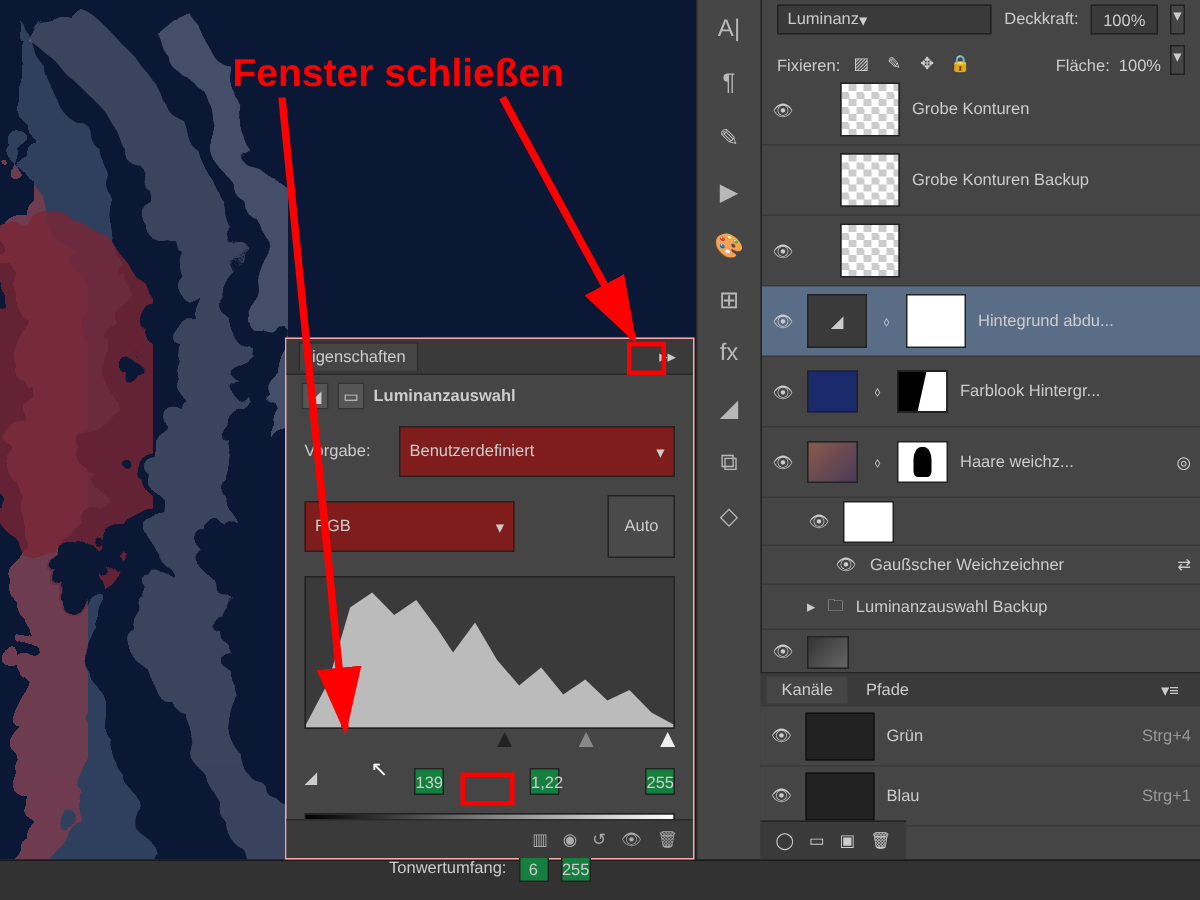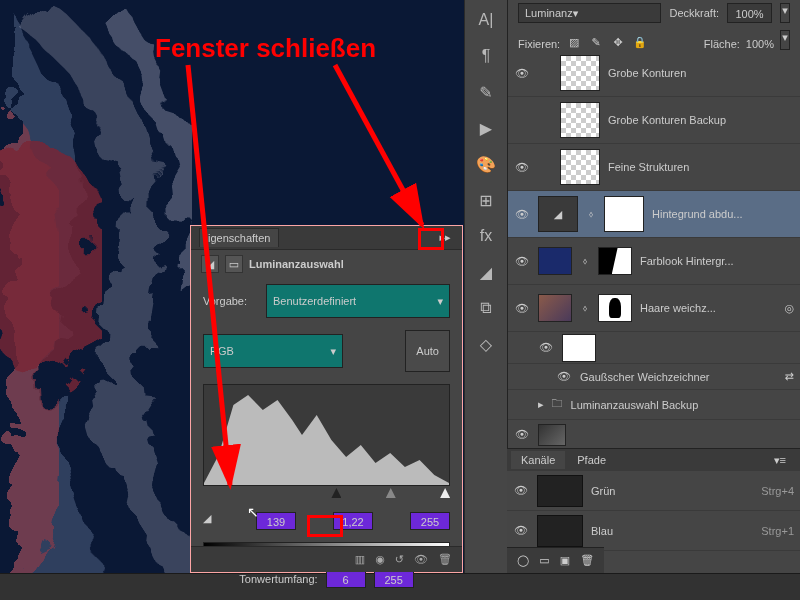--- a/index.html
+++ b/index.html
@@ -12,28 +12,28 @@
 .toolstrip{position:absolute;left:464px;top:0;width:43px;height:573px;background:#464646;border-left:1px solid #2a2a2a;}
 .toolstrip .t{width:36px;height:32px;margin:4px auto;display:flex;align-items:center;justify-content:center;color:#b8b8b8;font-size:16px;}
 .panel{position:absolute;left:190px;top:225px;width:273px;height:348px;background:#454545;border:1px solid #fca5a5;z-index:30;}
 .p-tab{height:24px;background:#3a3a3a;border-bottom:1px solid #2a2a2a;display:flex;align-items:center;padding:0 8px;justify-content:space-between;}
 .p-title{background:#454545;padding:3px 8px;border:1px solid #2a2a2a;border-bottom:none;}
 .p-collapse{width:18px;height:16px;display:flex;align-items:center;justify-content:center;}
 .p-sub{height:28px;display:flex;align-items:center;padding:0 10px;gap:6px;}
 .p-sub .icon{width:18px;height:18px;background:#555;border:1px solid #333;display:inline-flex;align-items:center;justify-content:center;}
 .p-row{padding:6px 12px;display:flex;align-items:center;gap:8px;}
 .p-label{width:55px;}
-.p-select{flex:1;background:#0f766e;border:1px solid #222;height:20px;padding:16px 6px;display:flex;align-items:center;justify-content:space-between;}
+.p-select{flex:1;background:#7f1d1d;border:1px solid #222;height:20px;padding:16px 6px;display:flex;align-items:center;justify-content:space-between;}
 .p-btn{background:#4a4a4a;border:1px solid #222;padding:20px 10px;height:20px;display:flex;align-items:center;}
 .hist{margin:6px 12px;height:102px;background:#3a3a3a;border:1px solid #222;position:relative;}
 .hist svg{width:100%;height:100%;}
 .sliders{position:relative;height:12px;margin:0 12px;}
 .sld{position:absolute;top:-4px;width:10px;height:10px;background:#888;clip-path:polygon(50% 0,100% 100%,0 100%);}
 .lvlrow{display:flex;justify-content:space-between;padding:4px 12px;margin-top:4px;}
-.lvlbox{width:40px;height:18px;background:#6d28d9;border:1px solid #222;text-align:center;line-height:18px;}
+.lvlbox{width:20px;height:18px;background:#15803d;border:1px solid #222;text-align:center;line-height:18px;}
 .grad{margin:8px 12px;height:14px;background:linear-gradient(90deg,#000,#fff);border:1px solid #222;position:relative;}
 .outrow{display:flex;align-items:center;justify-content:center;gap:8px;padding:6px 12px;}
 .p-foot{position:absolute;bottom:0;left:0;right:0;height:26px;background:#3a3a3a;border-top:1px solid #2a2a2a;display:flex;align-items:center;justify-content:flex-end;gap:10px;padding:0 10px;}
 .p-foot span{color:#aaa;cursor:pointer;}
 .layers{position:absolute;right:0;top:0;width:293px;height:448px;background:#454545;border-left:1px solid #222;}
 .l-top{height:26px;display:flex;align-items:center;gap:8px;padding:0 10px;}
 .l-top .sel{flex:1;background:#3a3a3a;border:1px solid #222;height:20px;padding:0 6px;display:flex;align-items:center;justify-content:flex-start;}
 .l-top .pct{width:45px;background:#3a3a3a;border:1px solid #222;height:20px;text-align:center;line-height:20px;}
 .l-lock{height:24px;display:flex;align-items:flex-end;padding:0 10px;gap:6px;font-size:10px;}
 .l-lock .ic{width:16px;height:16px;display:inline-flex;align-items:center;justify-content:center;}
@@ -209,21 +209,20 @@
     <div class="layer">
       <span class="eye"></span>
         <span style="width:14px"></span>
       <div class="thumb"></div>
       <span class="lname">Grobe Konturen Backup</span>
     </div>
     <div class="layer">
       <span class="eye">👁</span>
         <span style="width:14px"></span>
       <div class="thumb"></div>
-      <span class="lname">Feine Strukturen</span>
     </div>
     <div class="layer sel">
       <span class="eye">👁</span>
       <div class="thumb adj">◢</div>
       <span class="link">⬨</span>
       <div class="thumb mask"></div>
       <span class="lname">Hintegrund abdu...</span>
     </div>
     <div class="layer">
       <span class="eye">👁</span>

